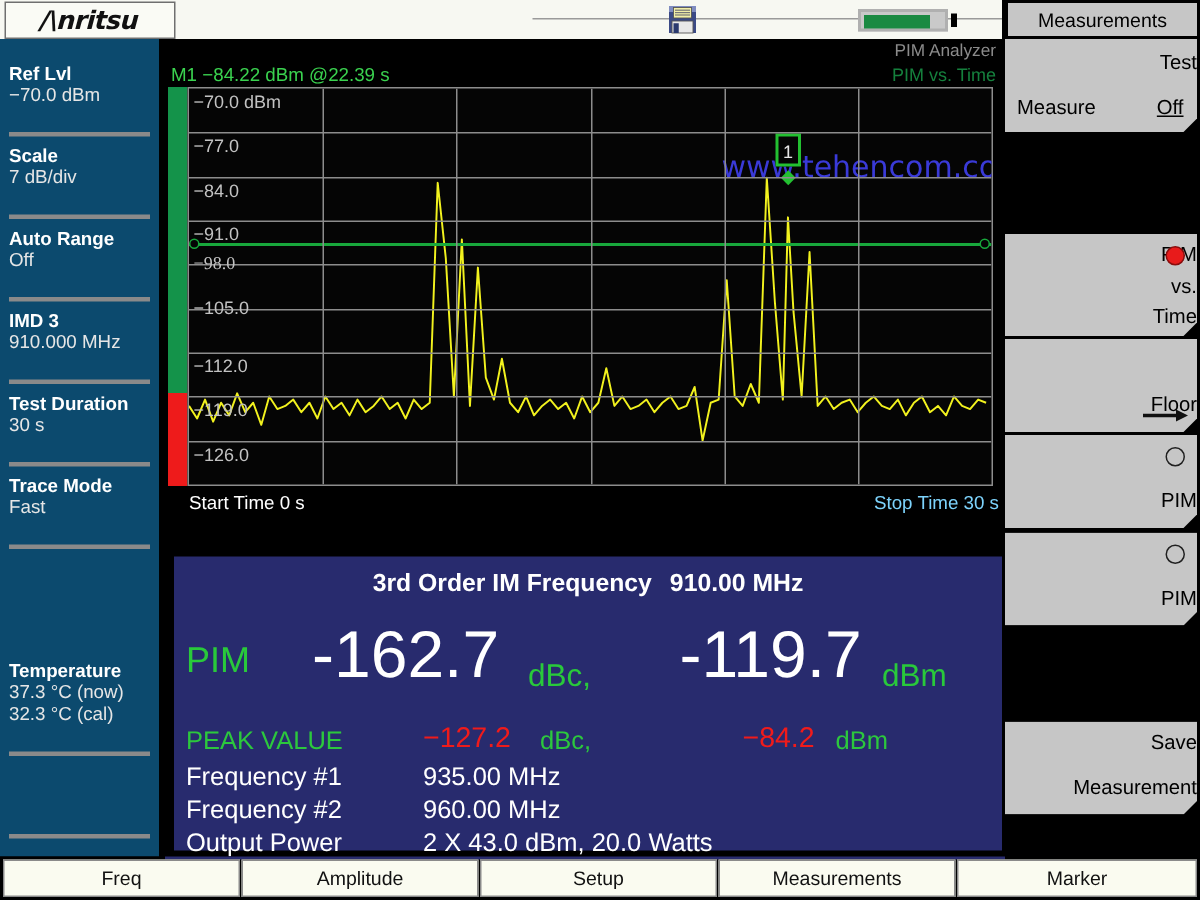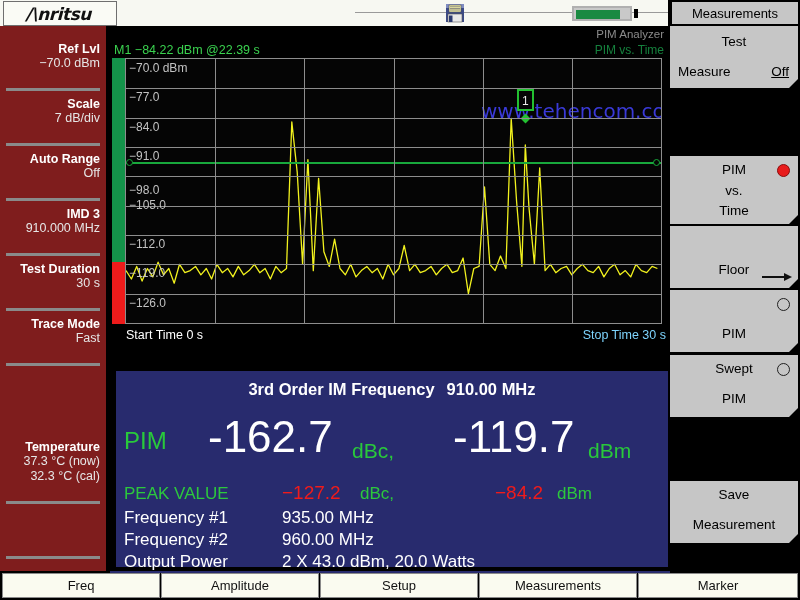--- a/index.html
+++ b/index.html
@@ -23,21 +23,21 @@
 
   
   #save-icon{position:absolute;left:445px;top:3px;width:20px;height:20px;}
   
   #battery{position:absolute;left:572px;top:6px;width:60px;height:15px;
            background:#c9c9c9;border:2px solid #b0b0b0;box-sizing:border-box;}
   #battery-fill{position:absolute;left:2px;top:2px;width:44px;height:9px;background:#1a8a42;}
   #battery-tip{position:absolute;left:634px;top:9px;width:4px;height:9px;background:#000;}
 
   
-  #left{position:absolute;left:0;top:26px;width:106px;height:545px;background:#7f1d1d;text-align:right;}
+  #left{position:absolute;left:0;top:26px;width:106px;height:545px;background:#0c4a6e;}
   .lsec{position:absolute;left:6px;width:94px;color:#fff;}
   .lsec .lt{font-size:12.5px;font-weight:bold;line-height:14px;white-space:nowrap;}
   .lsec .lv{font-size:12.5px;font-weight:normal;line-height:15px;color:#e6e6e6;white-space:nowrap;}
   .lrule{position:absolute;left:6px;width:94px;height:3px;background:#8a8a8a;}
 
   
   #graph-wrap{position:absolute;left:106px;top:26px;width:562px;height:345px;background:#000;}
   #hdr-pimanalyzer{position:absolute;right:4px;top:2px;font-size:11.5px;color:#8b8b8b;}
   #hdr-pimvstime{position:absolute;right:4px;top:17px;font-size:12px;color:#15803d;}
   #marker-readout{position:absolute;left:8px;top:17px;font-size:12.5px;color:#3ad24f;white-space:nowrap;}
@@ -81,21 +81,21 @@
   .rrow-v{position:absolute;left:166px;font-size:17px;color:#fff;white-space:nowrap;}
 
   
   #right{position:absolute;left:668px;top:0;width:132px;height:571px;background:#000;}
   #menu-title{position:absolute;left:4px;top:2px;width:126px;height:22px;
               background:#c6c6c6;color:#000;font-size:13px;
               display:flex;align-items:center;justify-content:center;}
   .mbtn{position:absolute;left:2px;width:128px;background:#c6c6c6;color:#000;
         box-sizing:border-box;
         clip-path:polygon(0 0,100% 0,100% calc(100% - 9px),calc(100% - 9px) 100%,0 100%);}
-  .mb-line{position:absolute;width:100%;text-align:center;font-size:13.5px;}
+  .mb-line{position:absolute;width:100%;text-align:right;font-size:13.5px;}
   .mb-left{position:absolute;left:8px;font-size:13.5px;}
   .mb-right{position:absolute;right:9px;font-size:13.5px;text-decoration:underline;}
   .radio{position:absolute;width:13px;height:13px;border-radius:50%;
          border:1.5px solid #202020;box-sizing:border-box;}
   .radio.on{background:#e81b1b;border-color:#8a0c0c;}
   .arrow{position:absolute;right:6px;width:30px;height:10px;}
 
   
   #bottom{position:absolute;left:0;top:571px;width:800px;height:29px;background:#000;}
   .bbtn{position:absolute;top:2px;height:25px;background:#fafbf0;
@@ -198,21 +198,21 @@
       <div id="mk-diamond" style="left: 395.788px; top: 56.0886px;"></div>
       <div id="mk-box" style="left: 390.788px; top: 29.5886px;">1</div>
     <div class="ylab" style="top: 2px;">−70.0 dBm</div>
         <div class="gl-h" style="top: 29px;"></div>
         <div class="ylab" style="top: 31px;">−77.0</div>
         <div class="gl-h" style="top: 59px;"></div>
         <div class="ylab" style="top: 61px;">−84.0</div>
         <div class="gl-h" style="top: 88px;"></div>
         <div class="ylab" style="top: 90px;">−91.0</div>
         <div class="gl-h" style="top: 117px;"></div>
-        <div class="ylab" style="top: 124px;">−98.0</div>
+        <div class="ylab" style="top: 109px; font-family: Liberation Serif, serif;">−98.0</div>
         <div class="gl-h" style="top: 147px;"></div>
         <div class="ylab" style="top: 139px;">−105.0</div>
         <div class="gl-h" style="top: 176px;"></div>
         <div class="ylab" style="top: 178px;">−112.0</div>
         <div class="gl-h" style="top: 205px;"></div>
         <div class="ylab" style="top: 207px;">−119.0</div>
         <div class="gl-h" style="top: 235px;"></div>
         <div class="ylab" style="top: 237px;">−126.0</div>
         <div class="gl-h" style="top: 264px;"></div>
         <div class="gl-v" style="left: 89px;"></div>
@@ -274,21 +274,20 @@
         <polygon points="22,1 30,5 22,9" fill="#101010"></polygon>
       </svg>
     </div>
 
     <div class="mbtn" style="top:290px;height:62px">
       <div class="mb-line" style="top:36px">PIM</div>
       <div class="radio" style="right:8px;top:8px"></div>
     </div>
 
     <div class="mbtn" style="top:355px;height:62px">
-      <div class="mb-line" style="top:6px">Swept</div>
       <div class="mb-line" style="top:36px">PIM</div>
       <div class="radio" style="right:8px;top:8px"></div>
     </div>
 
     <div class="mbtn" style="top:481px;height:62px">
       <div class="mb-line" style="top:6px">Save</div>
       <div class="mb-line" style="top:36px">Measurement</div>
     </div>
   </div>
 

